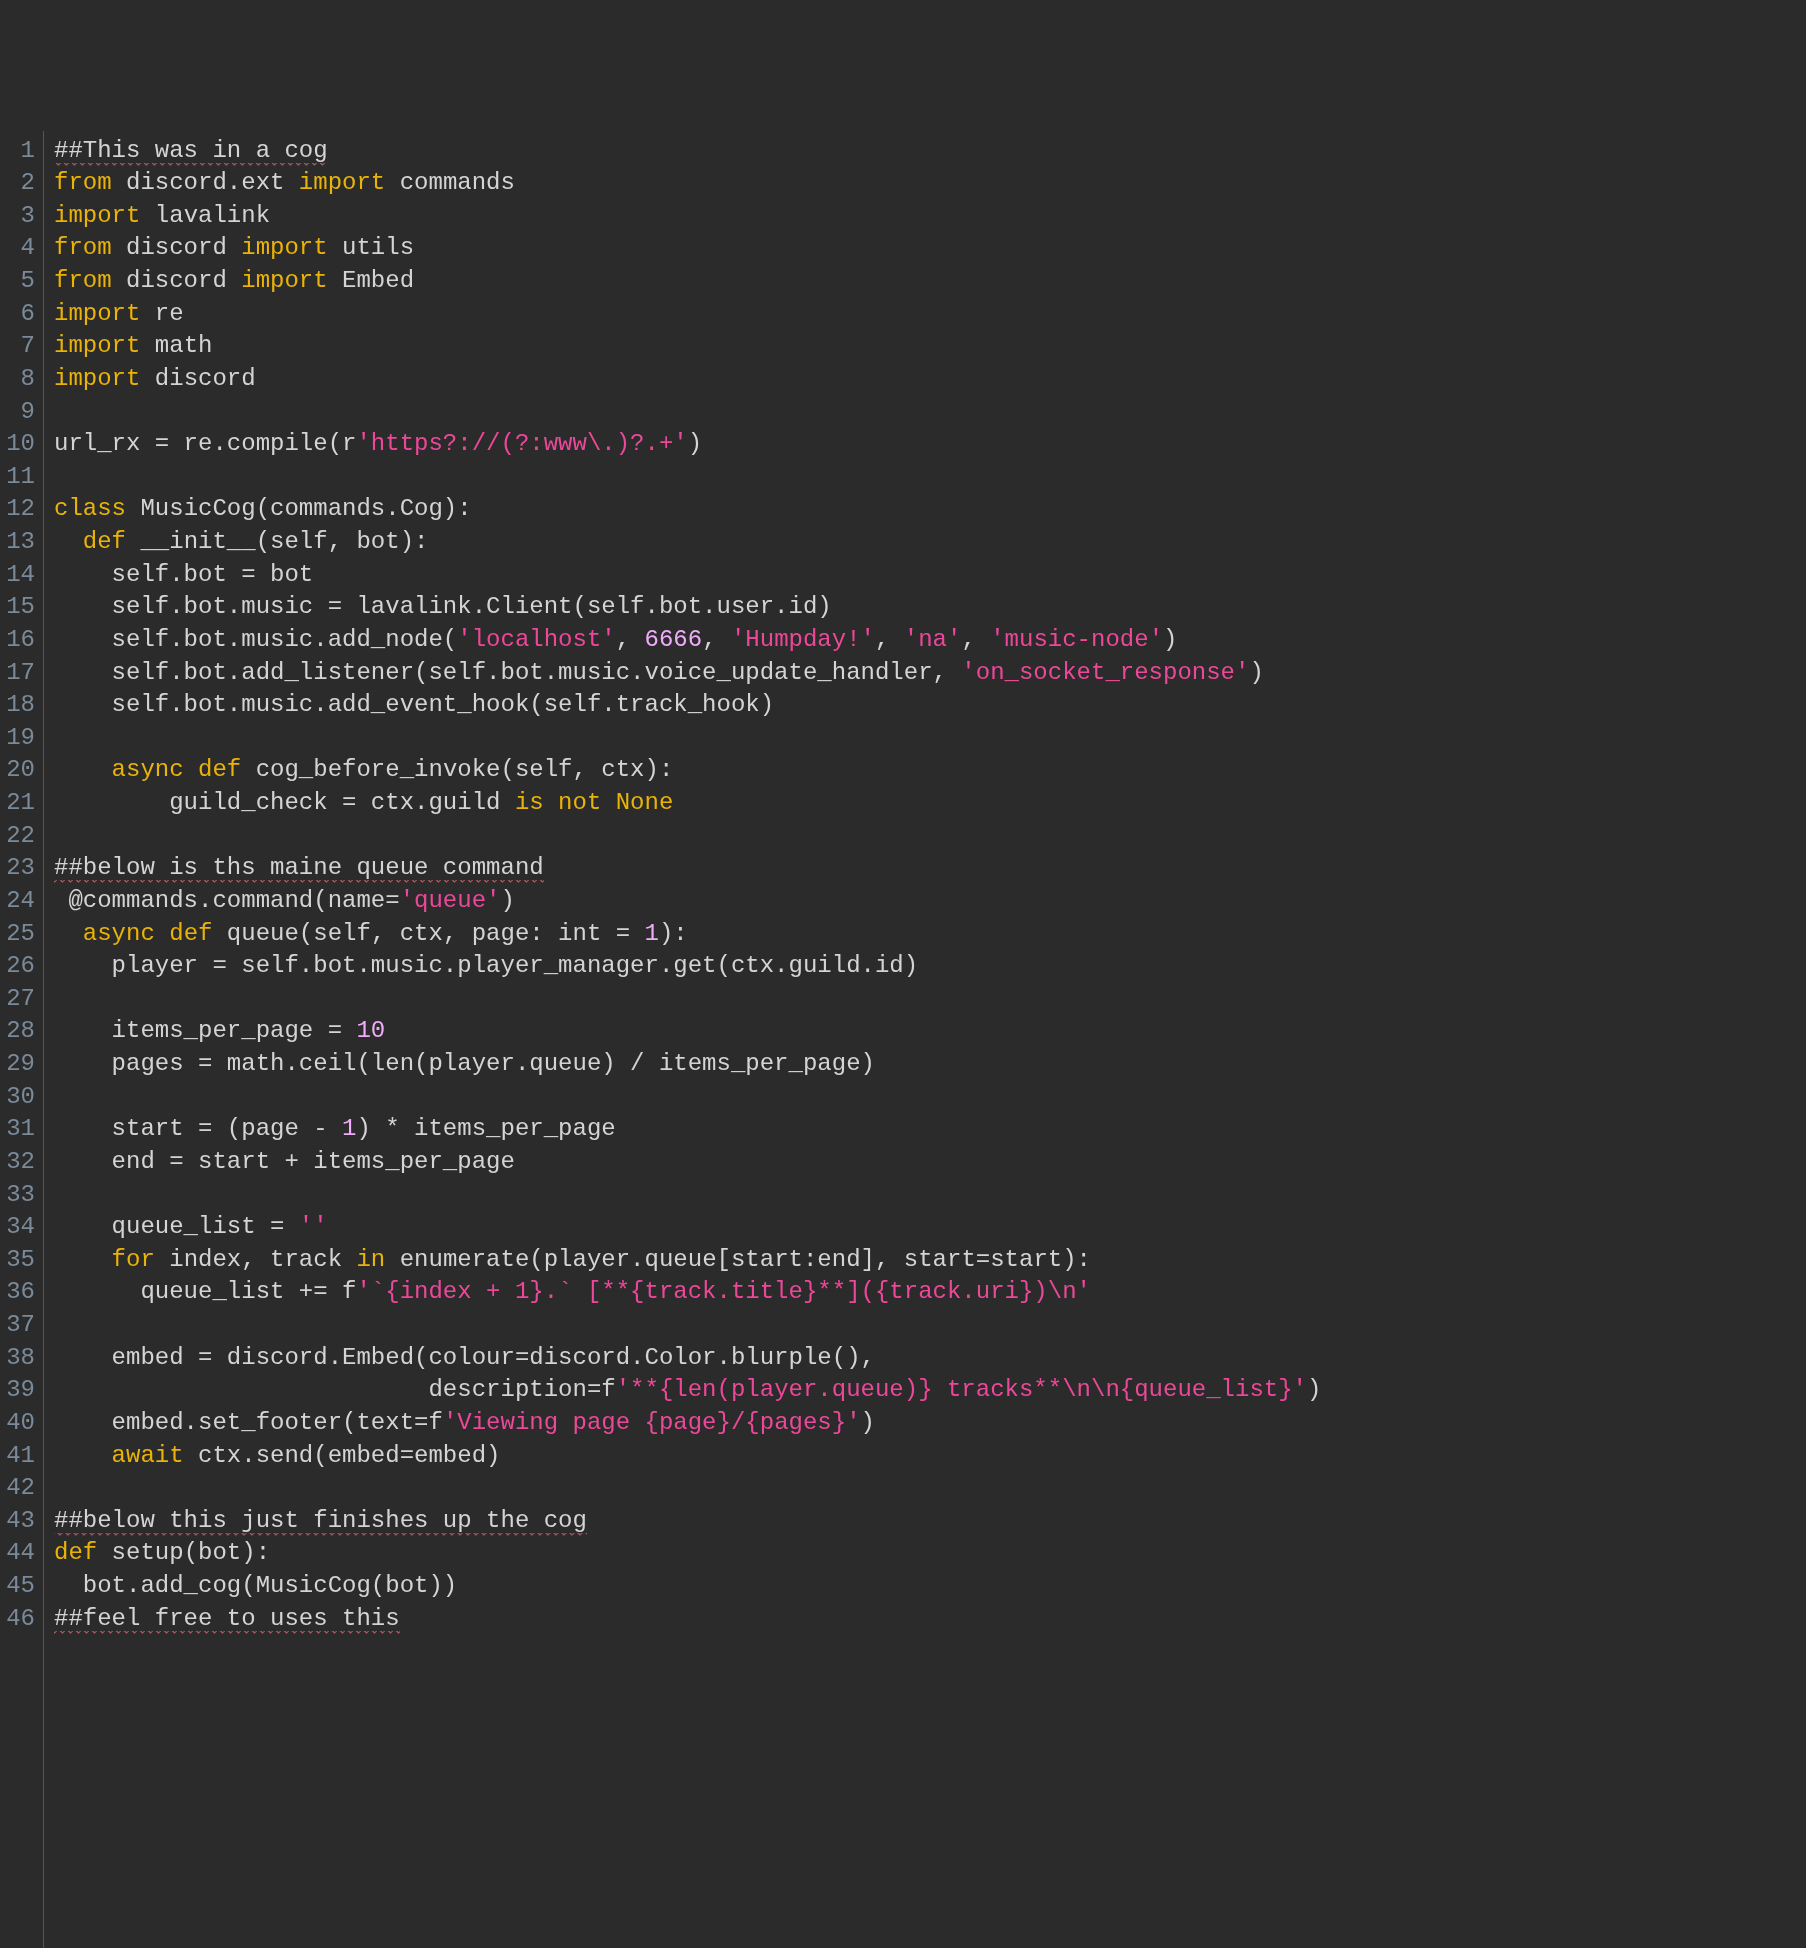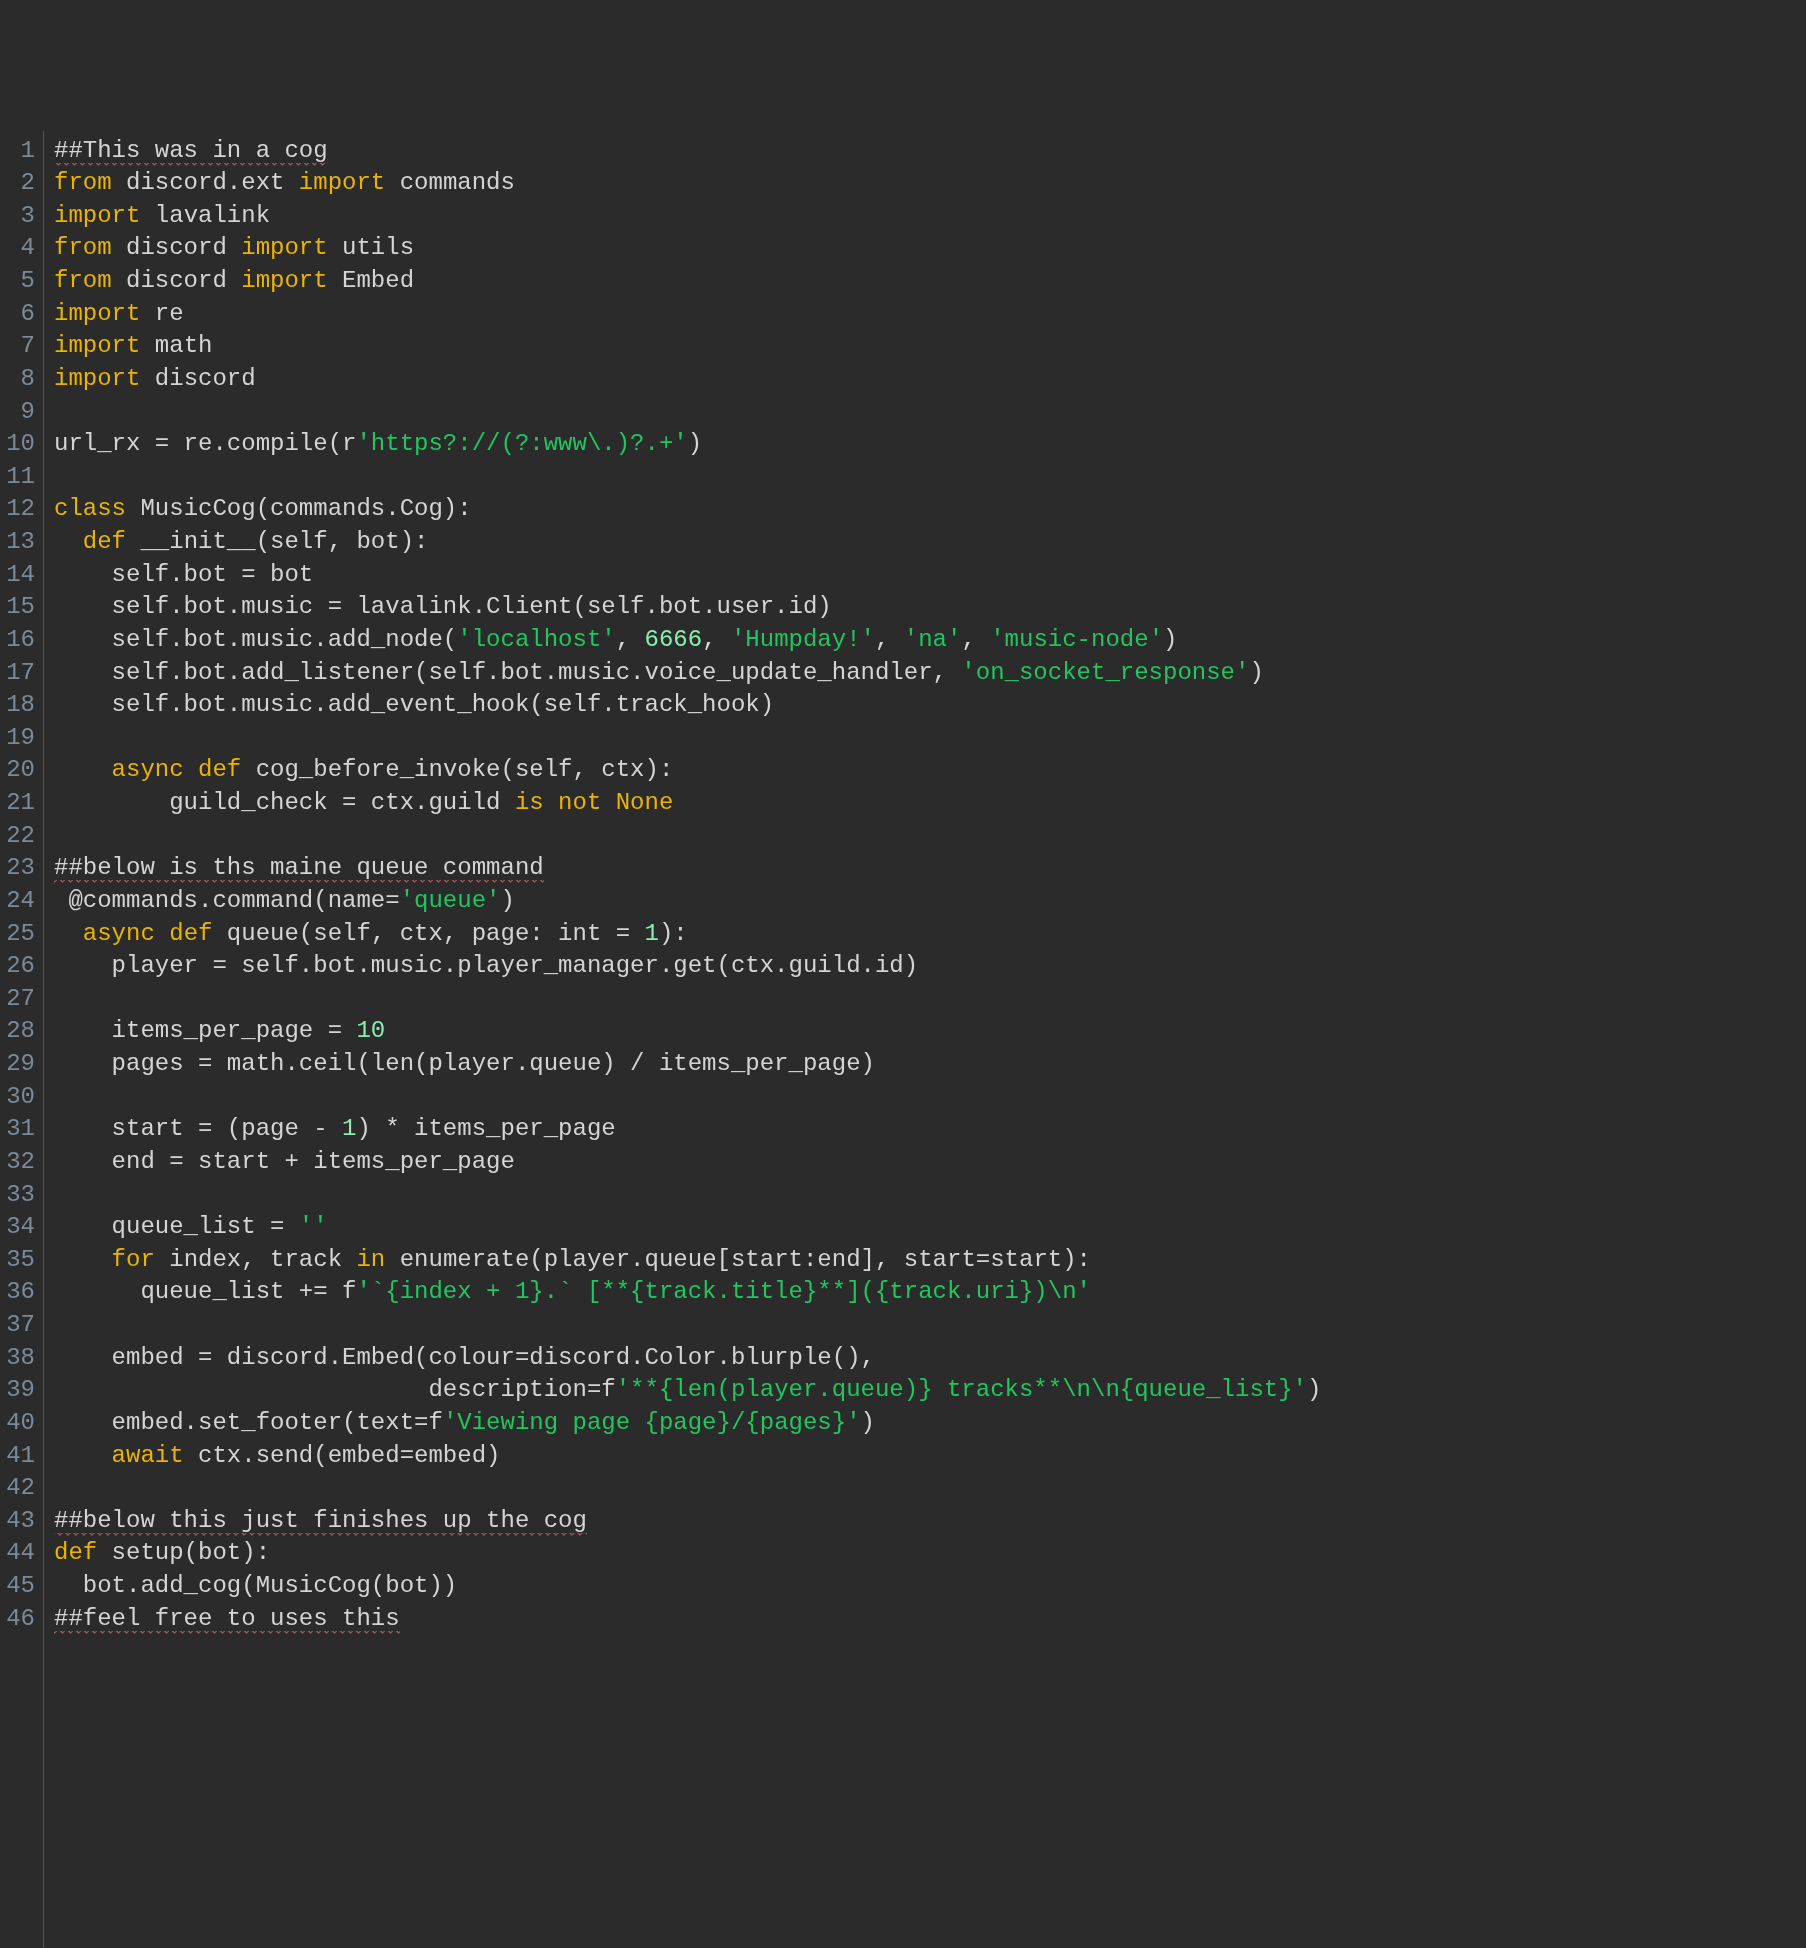--- a/index.html
+++ b/index.html
@@ -32,22 +32,22 @@
   .code {
     padding: 4px 0 4px 10px;
     background: #2b2b2b;
     flex: 1;
   }
   .code-line {
     height: 1.36em;
     white-space: pre;
   }
   .tok-keyword { color: #eab308; }
-  .tok-string2 { color: #22c55e; }
-  .tok-number { color: #86efac; }
+  .tok-string2 { color: #ec4899; }
+  .tok-number { color: #f0abfc; }
   .tok-comment { color: #d4d4d4; font-weight: normal; }
   .tok-plain { color: #d4d4d4; }
   .squiggly {
     background-image: linear-gradient(45deg, transparent 65%, #e06c75 80%, transparent 90%),
                       linear-gradient(135deg, transparent 5%, #e06c75 15%, transparent 25%);
     background-size: 8px 3px;
     background-repeat: repeat-x;
     background-position: bottom;
     padding-bottom: 2px;
   }

